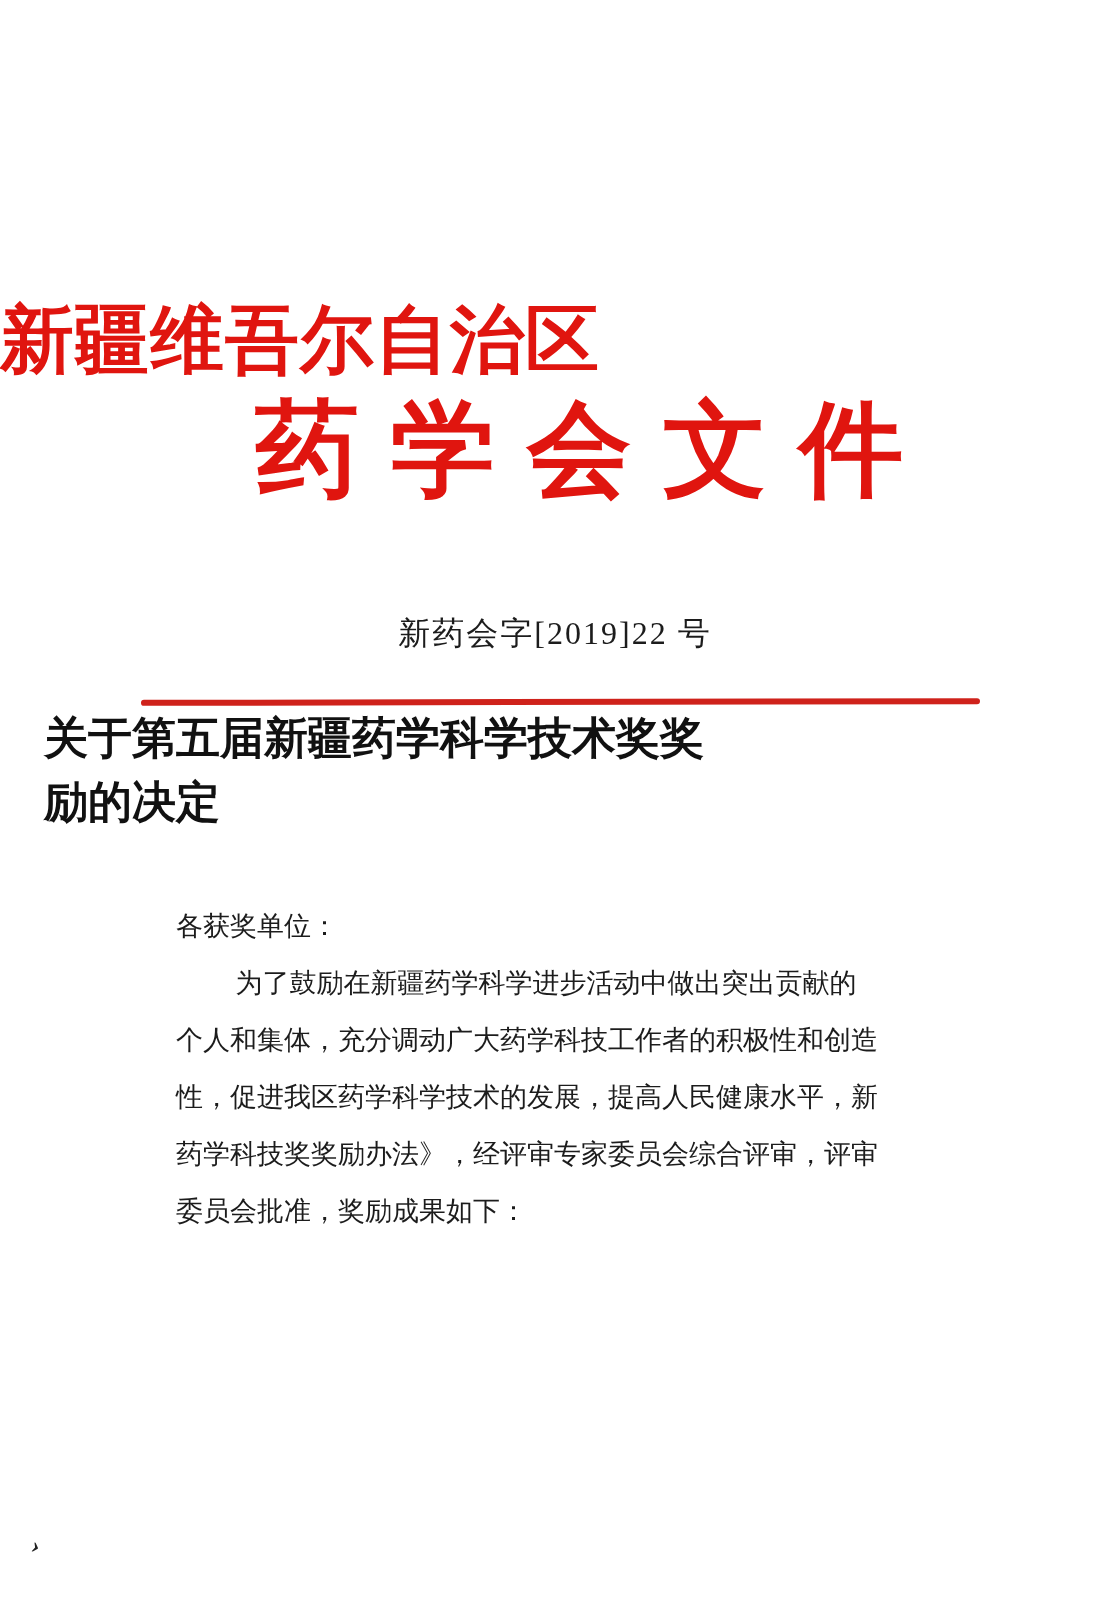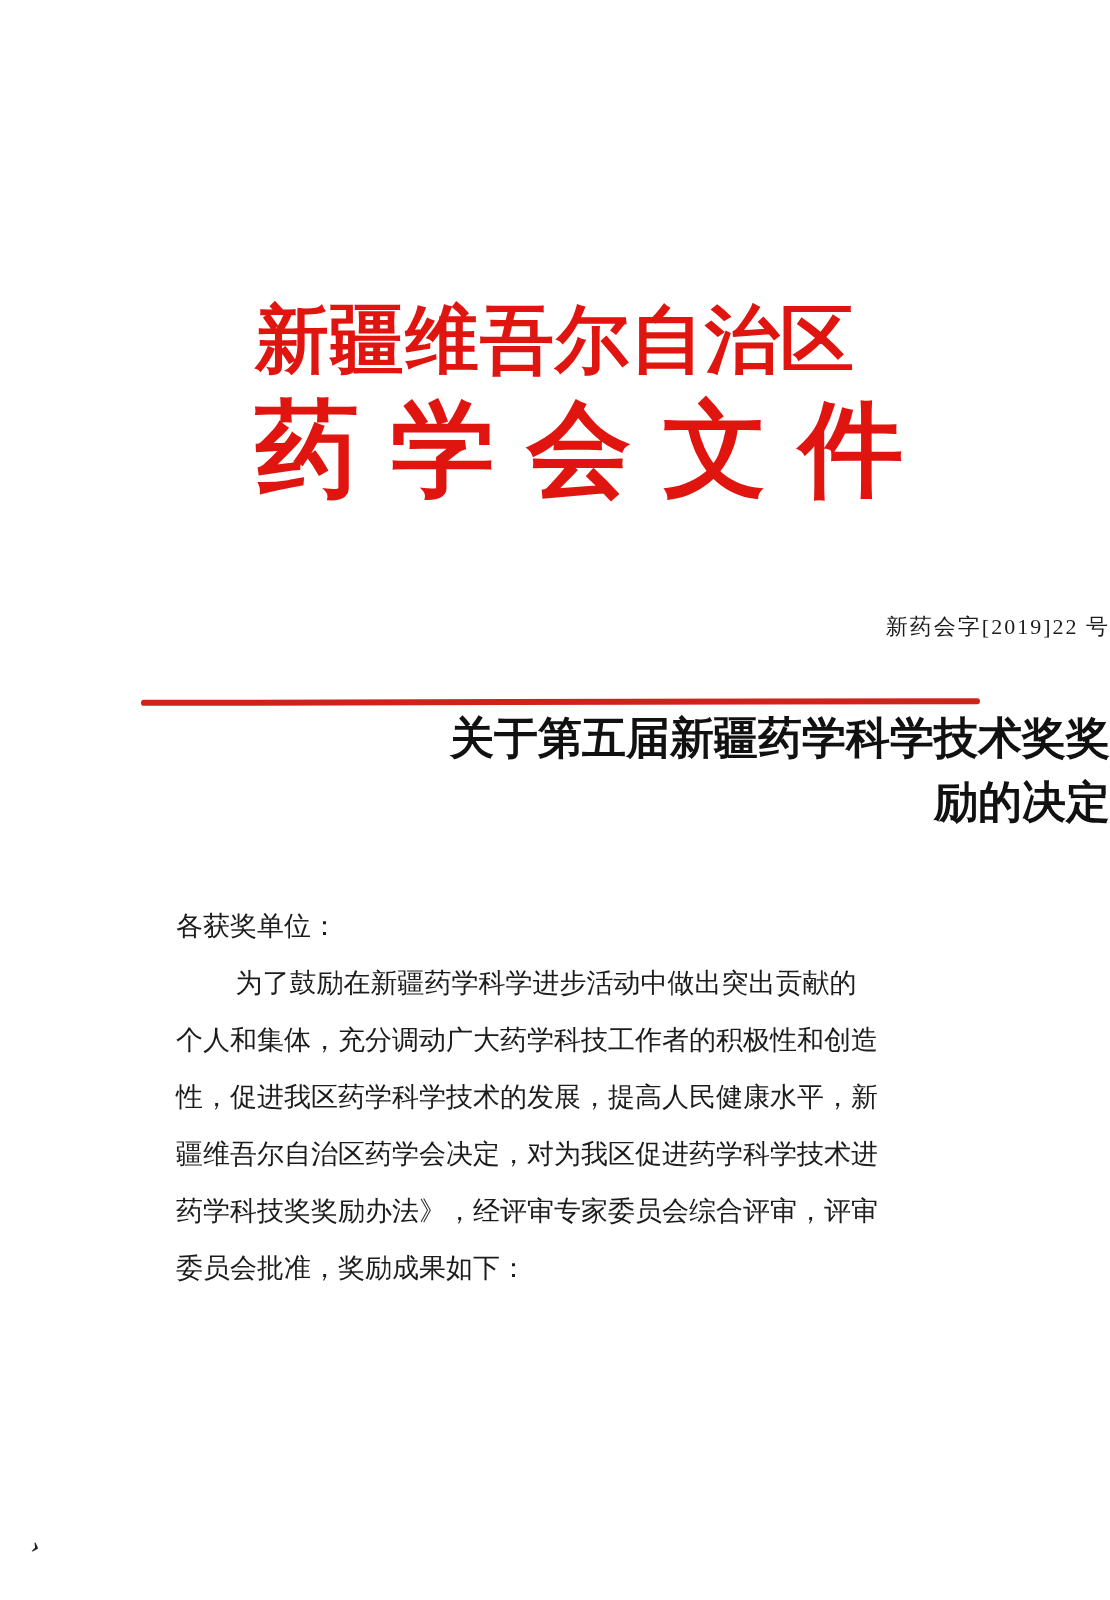--- a/index.html
+++ b/index.html
@@ -18,21 +18,20 @@
     width: 1110px;
     height: 1600px;
     background: #ffffff;
     overflow: hidden;
   }
   .org-line1 {
     position: absolute;
     top: 294px;
     left: 0;
     width: 100%;
-    text-align: center;
     font-size: 74px;
     font-weight: 700;
     color: var(--header-red);
     letter-spacing: 1px;
     line-height: 1.25;
     white-space: nowrap;
   }
   .org-line2 {
     position: absolute;
     top: 392px;
@@ -46,42 +45,42 @@
     padding-left: 32px; 
     line-height: 1.12;
     white-space: nowrap;
     margin-left: 24px;
   }
   .doc-number {
     position: absolute;
     top: 612px;
     left: 0;
     width: 100%;
-    text-align: right;
-    font-size: 22px;
+    text-align: center;
+    font-size: 32px;
     color: var(--text-black);
     letter-spacing: 2px;
     white-space: nowrap;
   }
   .red-rule {
     position: absolute;
     top: 699px;
     left: 141px;
     width: 839px;
     height: 6px;
     background: var(--rule-red);
     border-radius: 3px;
     transform: rotate(-0.12deg);
   }
   .doc-title {
     position: absolute;
     top: 707px;
     left: 0;
     width: 100%;
-    text-align: right;
+    text-align: left;
     font-size: 44px;
     font-weight: 700;
     color: #111111;
     line-height: 64px;
     padding-left: 44px;
   }
   .body-block {
     position: absolute;
     top: 898px;
     left: 176px;
@@ -123,20 +122,19 @@
   <div class="doc-title">
     <div>关于第五届新疆药学科学技术奖奖</div>
     <div>励的决定</div>
   </div>
 
   <div class="body-block">
     <div class="body-line">各获奖单位：</div>
     <div class="body-line para-first">为了鼓励在新疆药学科学进步活动中做出突出贡献的</div>
     <div class="body-line">个人和集体，充分调动广大药学科技工作者的积极性和创造</div>
     <div class="body-line">性，促进我区药学科学技术的发展，提高人民健康水平，新</div>
-    <div class="body-line">疆维吾尔自治区药学会决定，对为我区促进药学科学技术进</div>
     <div class="body-line">药学科技奖奖励办法》，经评审专家委员会综合评审，评审</div>
     <div class="body-line">委员会批准，奖励成果如下：</div>
   </div>
 
   <div class="stray-mark">›</div>
 
 </div>
 
 </body></html>

